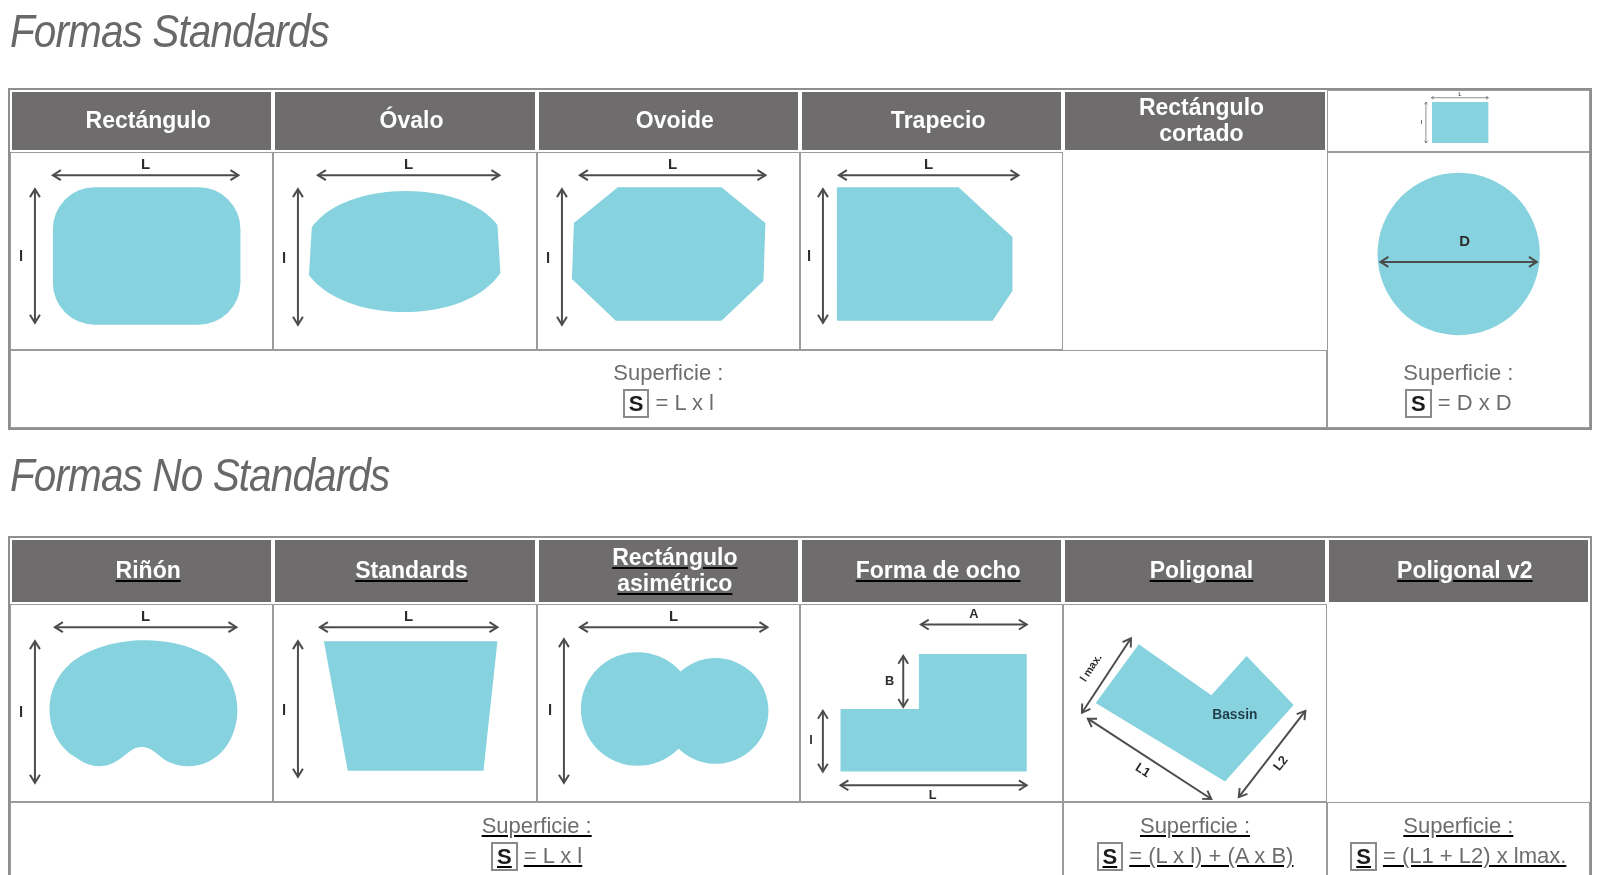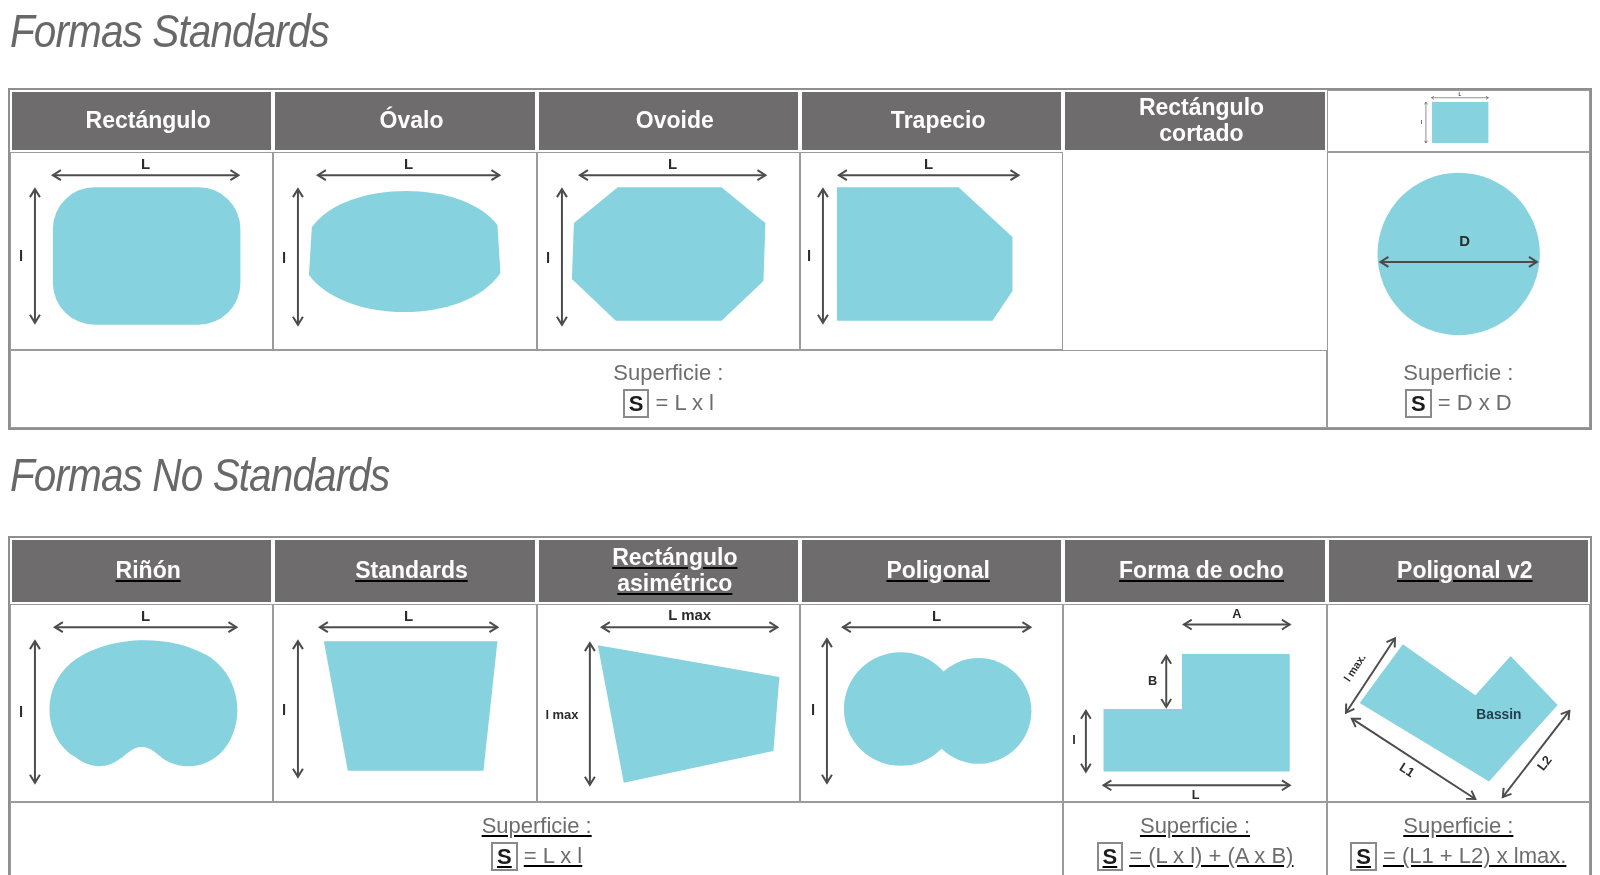--- a/index.html
+++ b/index.html
@@ -135,49 +135,40 @@
   </div>
 </div>
 
 <div class="ttl ttl2">Formas No Standards</div>
 
 <div class="tbl tbl2">
   <div class="hd">Riñón</div>
   <div class="hd">Standards</div>
   <div class="hd">Rectángulo
 asimétrico</div>
+  <div class="hd">Forma de ocho</div>
   <div class="hd">Poligonal</div>
-  <div class="hd">Forma de ocho</div>
   <div class="hd">Poligonal v2</div>
 
   <div class="bd">
     <svg viewBox="0 0 262 196">
       <line class="dim" x1="44" y1="22" x2="226" y2="22" marker-start="url(#as)" marker-end="url(#ae)"></line>
       <text class="dl" x="135" y="16">L</text>
       <line class="dim" x1="24" y1="36" x2="24" y2="178" marker-start="url(#as)" marker-end="url(#ae)"></line>
       <text class="dl" x="10" y="112">l</text>
       <path class="pool" d="M 64 152 C 34 134 28 86 60 58 C 94 30 158 28 196 50 C 224 66 234 102 222 130 C 212 156 184 168 160 158 C 147 152 143 142 131 142 C 119 142 114 154 98 160 C 85 164 73 159 64 152 Z"></path>
     </svg>
   </div>
   <div class="bd">
     <svg viewBox="0 0 262 196">
       <line class="dim" x1="46" y1="22" x2="224" y2="22" marker-start="url(#as)" marker-end="url(#ae)"></line>
       <text class="dl" x="135" y="16">L</text>
       <line class="dim" x1="24" y1="36" x2="24" y2="172" marker-start="url(#as)" marker-end="url(#ae)"></line>
       <text class="dl" x="10" y="110">l</text>
       <polygon class="pool" points="50,36 224,36 210,166 74,166"></polygon>
-    </svg>
-  </div>
-  <div class="bd">
-    <svg viewBox="0 0 262 196">
-      <line class="dim" x1="64" y1="22" x2="240" y2="22" marker-start="url(#as)" marker-end="url(#ae)"></line>
-      <text class="dl" x="152" y="15">L max</text>
-      <line class="dim" x1="52" y1="38" x2="52" y2="180" marker-start="url(#as)" marker-end="url(#ae)"></line>
-      <text class="dl dls" x="24" y="114">l max</text>
-      <polygon class="pool" points="60,40 242,72 236,146 86,178"></polygon>
     </svg>
   </div>
   <div class="bd">
     <svg viewBox="0 0 262 196">
       <line class="dim" x1="42" y1="22" x2="230" y2="22" marker-start="url(#as)" marker-end="url(#ae)"></line>
       <text class="dl" x="136" y="16">L</text>
       <line class="dim" x1="26" y1="34" x2="26" y2="178" marker-start="url(#as)" marker-end="url(#ae)"></line>
       <text class="dl" x="12" y="110">l</text>
       <circle class="pool" cx="100" cy="104" r="57"></circle>
       <circle class="pool" cx="178" cy="106" r="53"></circle>

